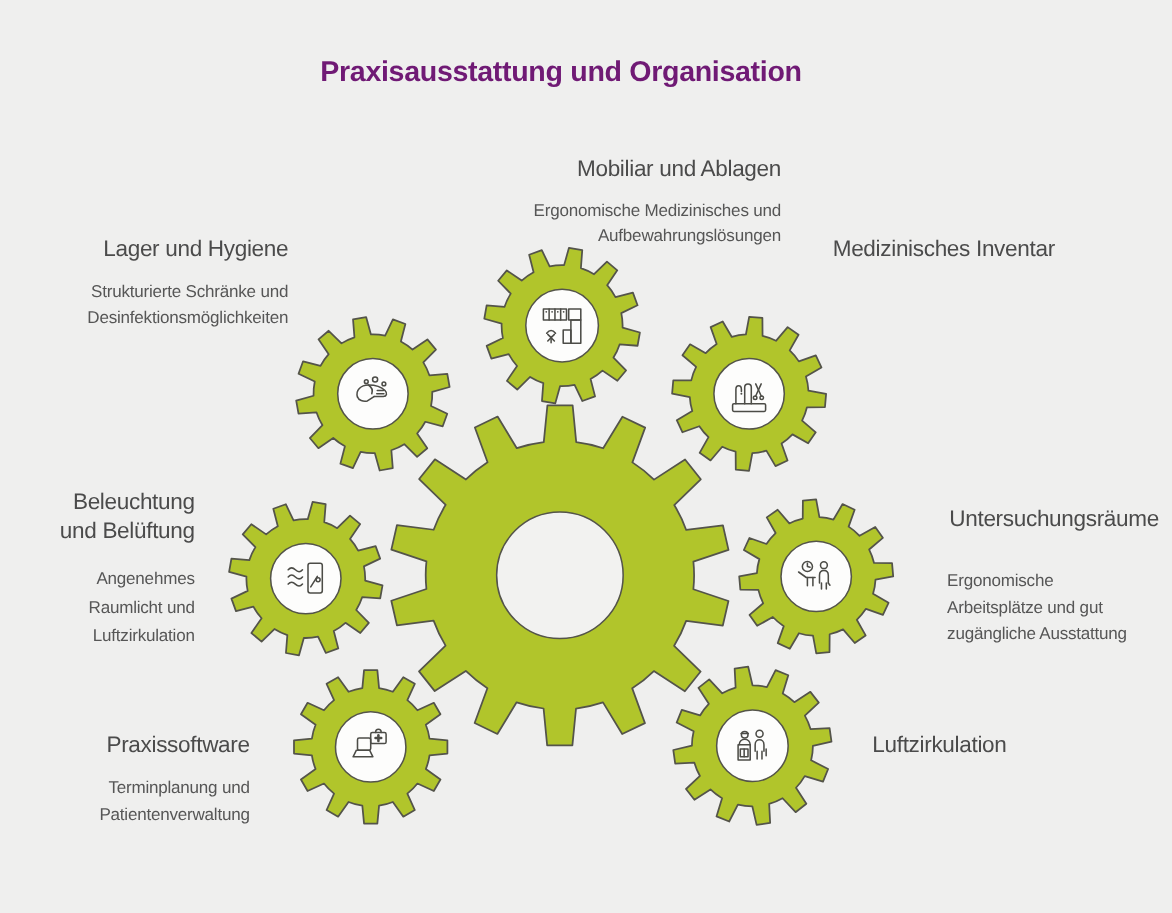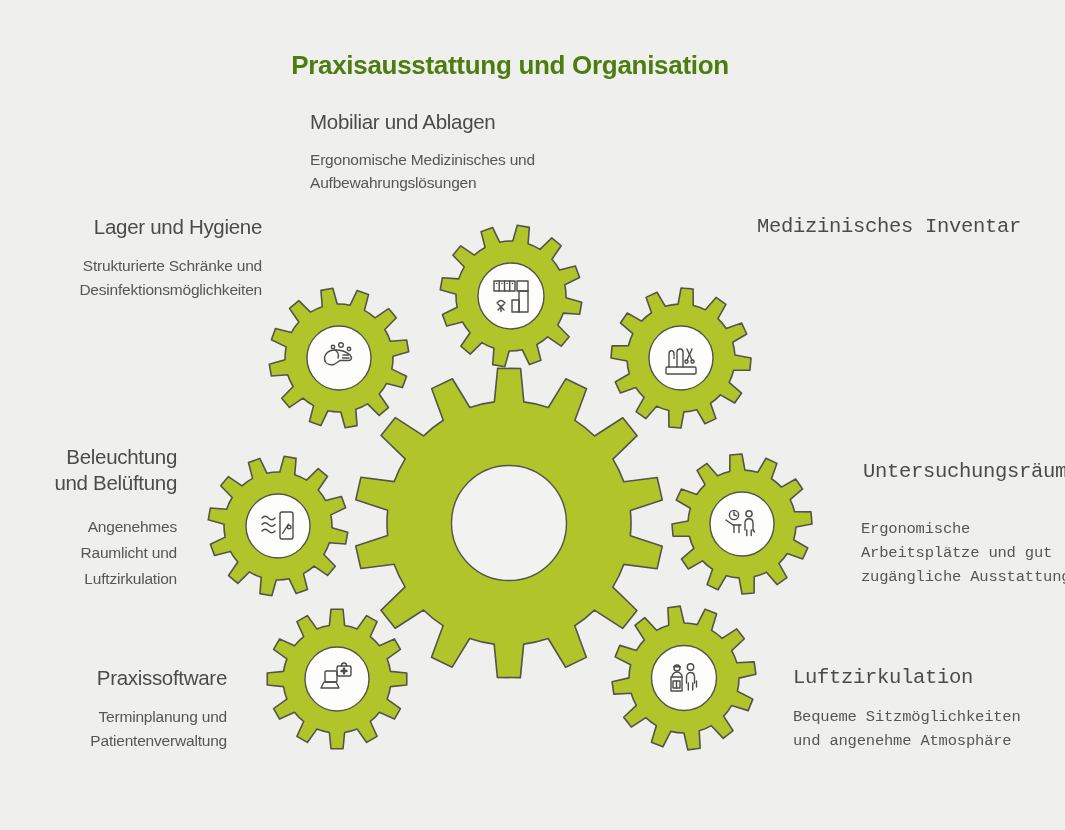--- a/index.html
+++ b/index.html
@@ -9,33 +9,33 @@
   }
   .gears-svg{position:absolute;left:0;top:0;}
   .gear-body{fill:#b1c52b;stroke:#54544a;stroke-width:1.6;stroke-linejoin:round;}
   .icon-hole{fill:#fdfdfc;stroke:#54544a;stroke-width:1.4;}
   .center-hole{fill:#f2f2f0;stroke:#54544a;stroke-width:1.4;}
   .ic{fill:none;stroke:#4c4c47;stroke-width:1.4;stroke-linecap:round;stroke-linejoin:round;}
   .fdot{fill:#4c4c47;stroke:none;}
   .thick{stroke-width:2.3;}
   .page-title{
     position:absolute;left:0;top:50px;width:1020px;text-align:center;
-    font-size:26px;font-weight:bold;letter-spacing:-0.3px;color:#4d7c0f;
+    font-size:26px;font-weight:bold;letter-spacing:-0.3px;color:#701a75;
   }
   .item-label{
     position:absolute;font-size:20.5px;line-height:26px;color:#4b4b4b;
     white-space:pre-line;letter-spacing:-0.3px;
   }
   .item-desc{
     position:absolute;font-size:15.5px;line-height:24px;color:#565656;
     white-space:pre-line;letter-spacing:-0.2px;
   }
   .align-right{text-align:right;}
-  .align-left{text-align:left;font-family:Liberation Mono, monospace;}
-  .align-center{text-align:left;}
+  .align-left{text-align:left;}
+  .align-center{text-align:right;margin-top:32px;}
   
   .pos-mobiliar-label{left:310px;width:400px;top:109px;}
   .pos-mobiliar-desc{left:310px;width:400px;top:148px;line-height:23px;}
   .pos-lager-label{right:803px;width:300px;top:214px;}
   .pos-lager-desc{right:803px;width:300px;top:254px;}
   .pos-medizin-label{left:757px;width:290px;top:214px;}
   .pos-medizin-desc{left:757px;width:290px;top:254px;}
   .pos-beleuchtung-label{right:888px;width:300px;top:444px;}
   .pos-beleuchtung-desc{right:888px;width:300px;top:514px;line-height:26px;}
   .pos-untersuchung-label{left:843px;width:222px;top:459px;margin-left:20px;}
@@ -191,16 +191,14 @@
   <div class="item-label align-left pos-untersuchung-label">Untersuchungsräume</div>
   <div class="item-desc align-left pos-untersuchung-desc">Ergonomische
 Arbeitsplätze und gut
 zugängliche Ausstattung</div>
 
   <div class="item-label align-right pos-software-label">Praxissoftware</div>
   <div class="item-desc align-right pos-software-desc">Terminplanung und
 Patientenverwaltung</div>
 
   <div class="item-label align-left pos-empfang-label">Luftzirkulation</div>
-  <div class="item-desc align-left pos-empfang-desc">Bequeme Sitzmöglichkeiten
-und angenehme Atmosphäre</div>
 
 </div>
 
 </body></html>

